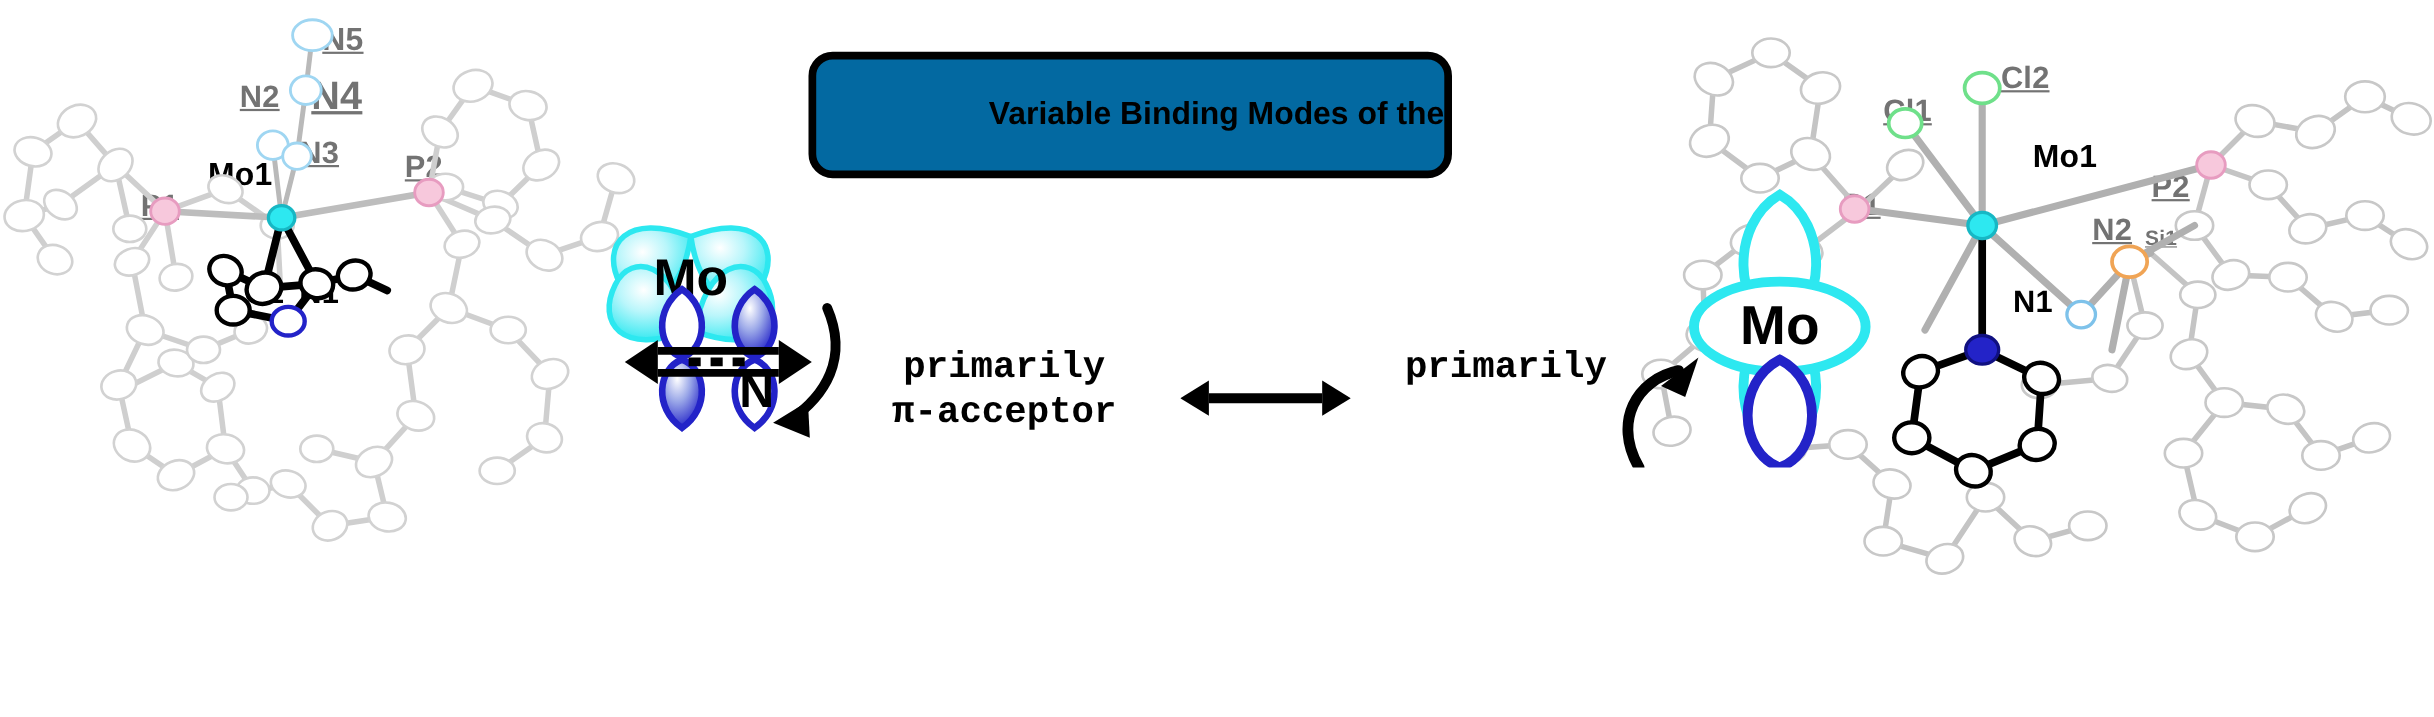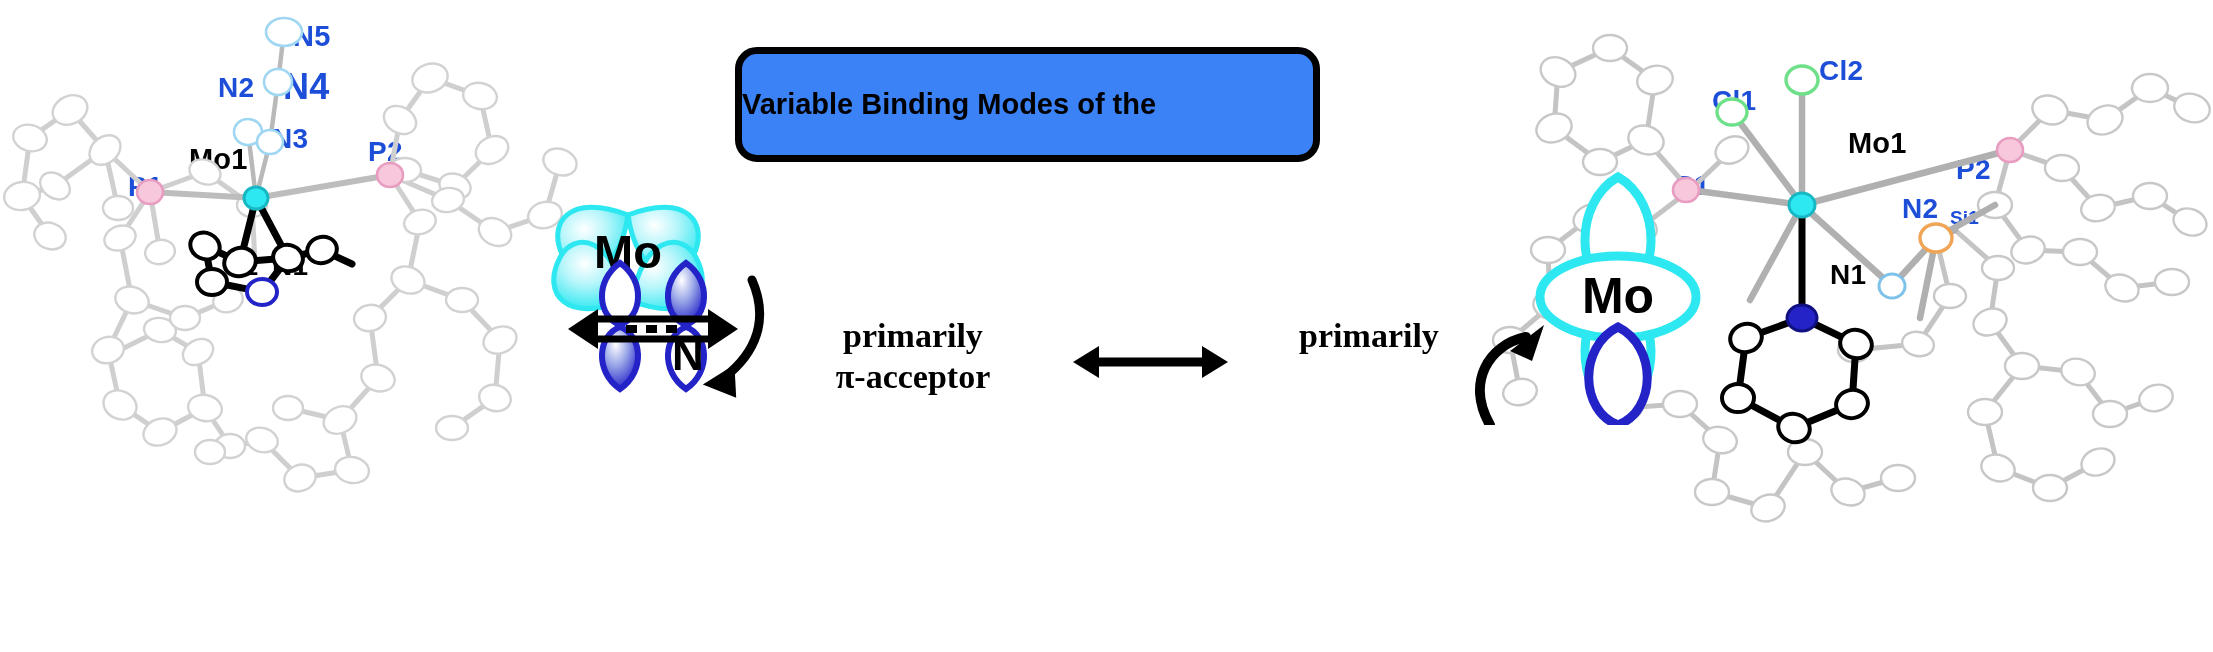--- a/index.html
+++ b/index.html
@@ -2,38 +2,38 @@
 <html><head>
 <meta charset="utf-8">
 <style>
   html,body{margin:0;padding:0;background:#ffffff;}
   body{width:2213px;height:652px;overflow:hidden;font-family:"Liberation Sans",sans-serif;}
   #stage{position:relative;width:2213px;height:652px;background:#fff;}
 
   
   .lab{position:absolute;font-family:"Liberation Sans",sans-serif;font-weight:700;
        white-space:nowrap;line-height:1;letter-spacing:.2px;}
-  .lab.grey{color:#1d4ed8;}
+  .lab.grey{color:#737373;text-decoration:underline;}
   .lab.dark{color:#000000;}
 
   
   #title-box{
     position:absolute;left:735px;top:47px;width:585px;height:115px;
-    border:7px solid #000;border-radius:22px;background:#3b82f6;
-    display:flex;flex-direction:column;align-items:flex-start;justify-content:center;
+    border:7px solid #000;border-radius:22px;background:#0369a1;
+    display:flex;flex-direction:column;align-items:flex-end;justify-content:center;
     box-sizing:border-box;z-index:40;
   }
   #title-box .tline{
     font-family:"Liberation Sans",sans-serif;font-weight:700;font-size:29px;
     color:#000;line-height:1.28;text-align:center;white-space:nowrap;
   }
 
   
   .concept{
-    position:absolute;text-align:center;font-family:Liberation Serif, serif;
+    position:absolute;text-align:center;font-family:Liberation Mono, monospace;
     font-weight:700;font-size:34px;color:#000;line-height:1.22;white-space:nowrap;z-index:40;
   }
   #concept-left{left:793px;top:315px;width:240px;}
   #concept-right{left:1249px;top:315px;width:240px;}
 
   
   #dbl-arrow{position:absolute;left:1073px;top:345px;width:155px;height:34px;z-index:40;}
 
   
   .orbart{position:absolute;z-index:30;}

